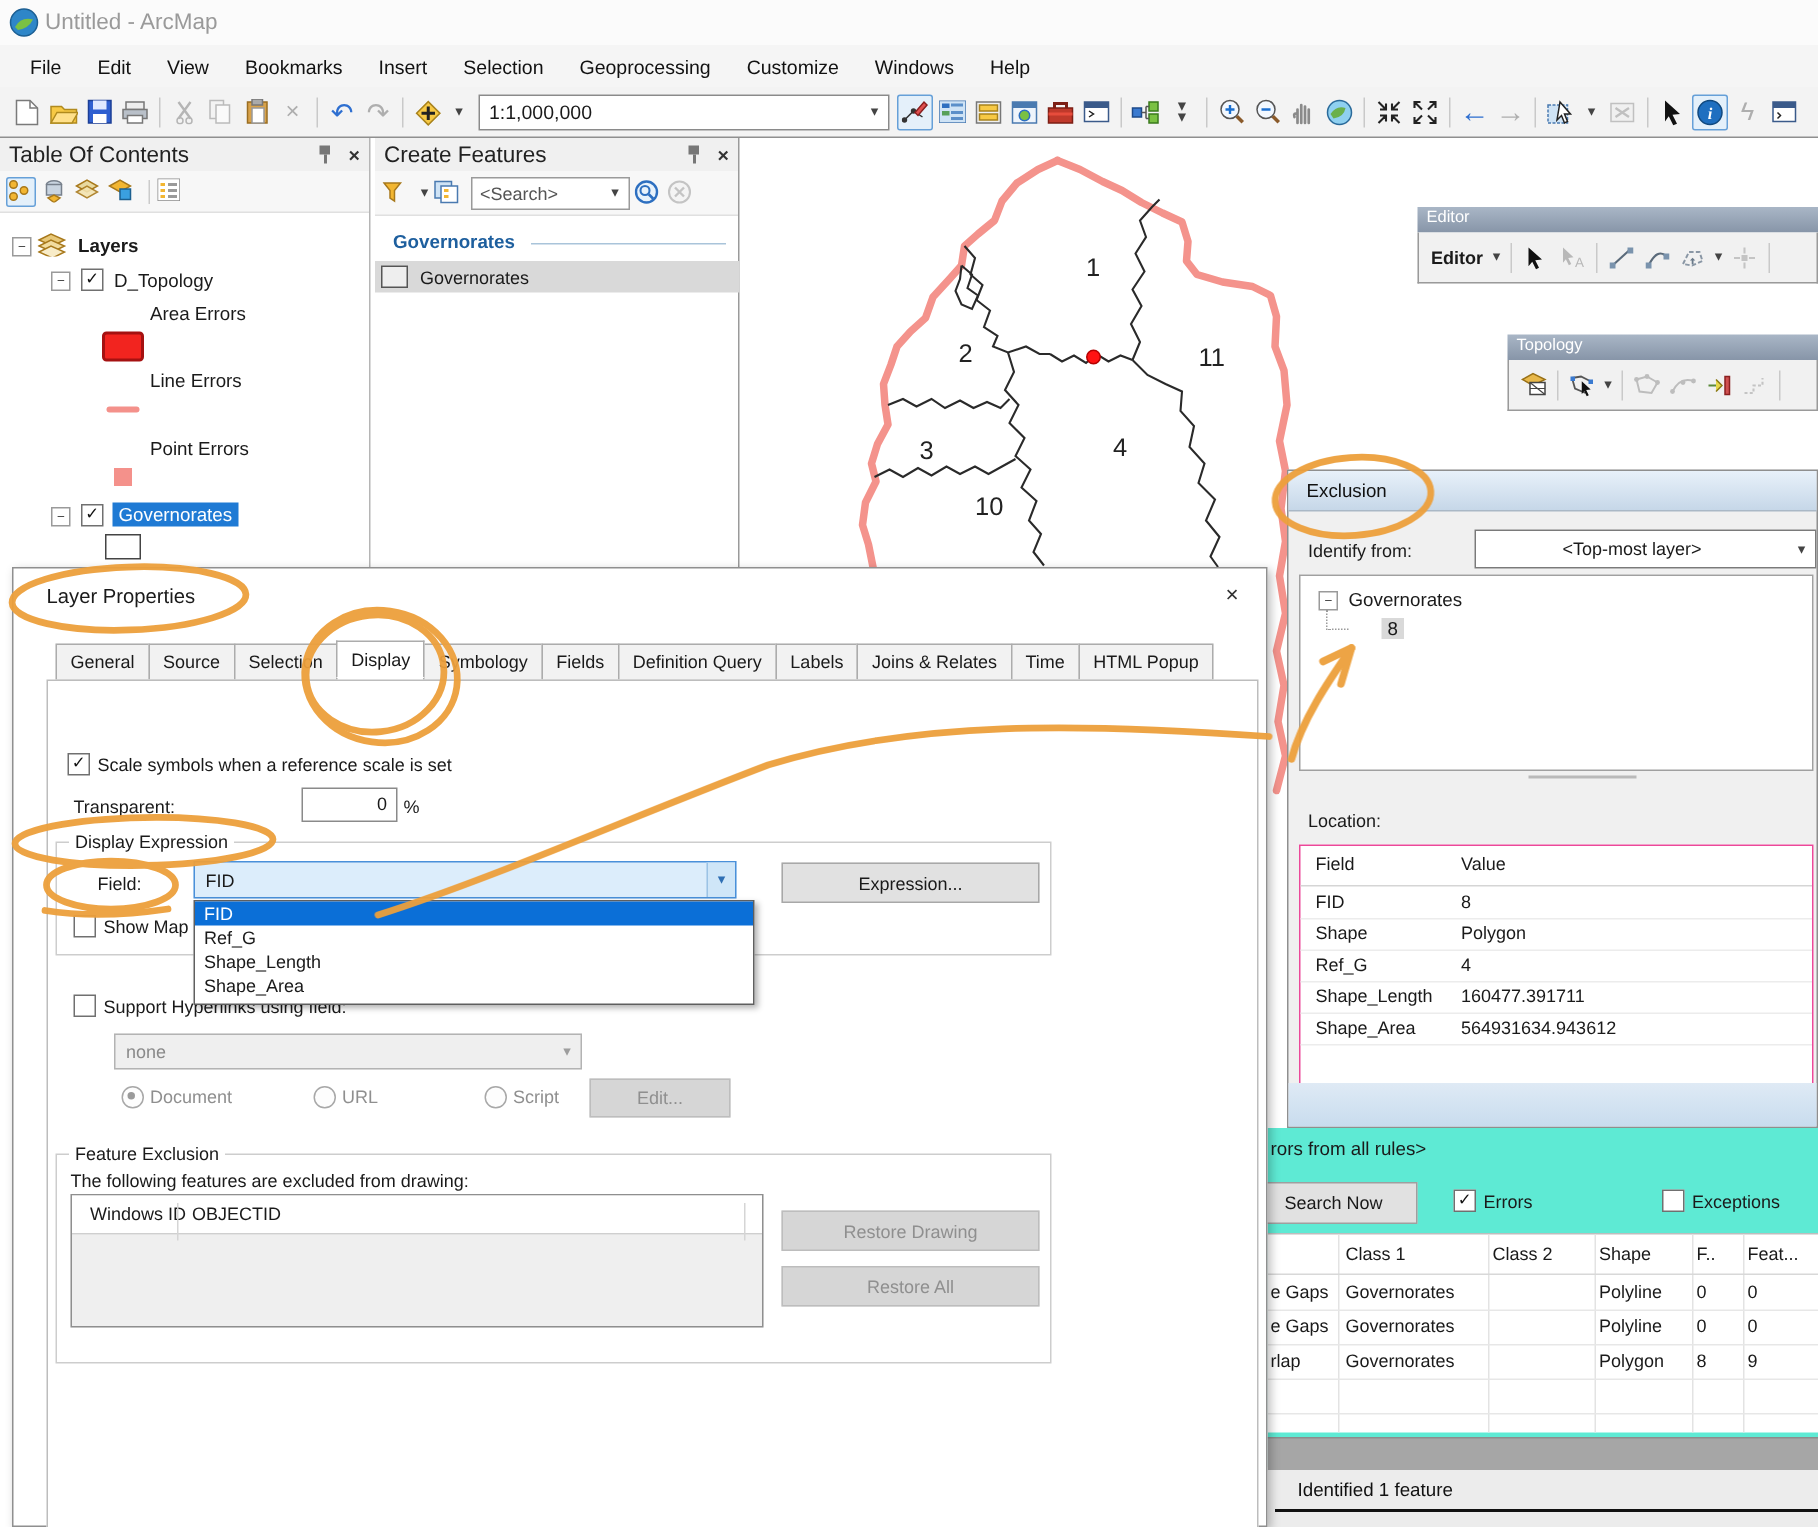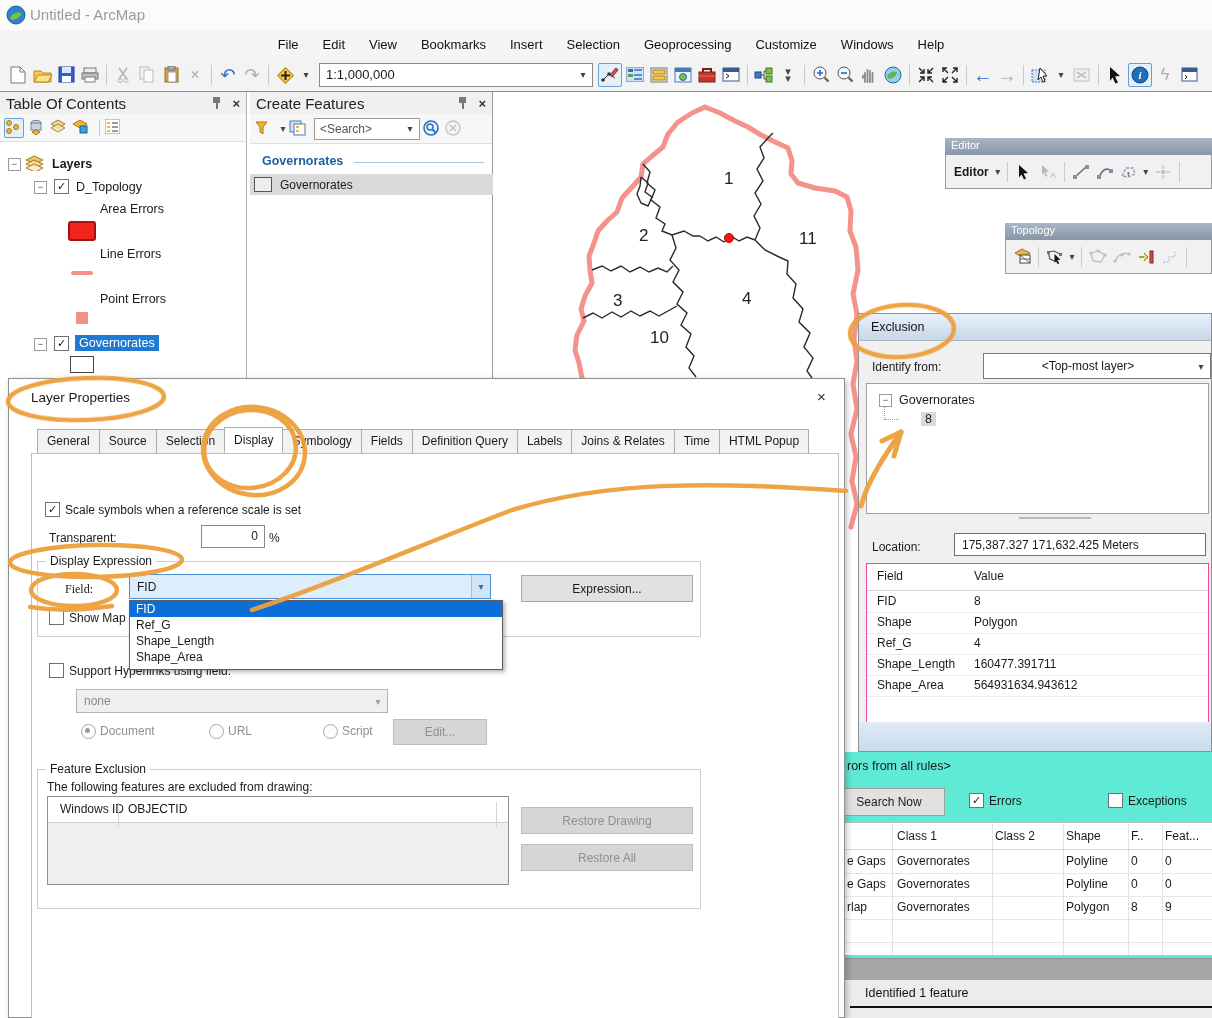--- a/index.html
+++ b/index.html
@@ -3,21 +3,21 @@
 <meta charset="utf-8">
 <style>
   html,body{margin:0;padding:0;}
   body{width:1212px;height:1018px;position:relative;overflow:hidden;
        font-family:"Liberation Sans","DejaVu Sans",sans-serif;font-size:12px;color:#1a1a1a;background:#fff;}
   .abs{position:absolute;}
   
   #titlebar{left:0;top:0;width:1212px;height:30px;background:#fbfbfb;}
   #titlebar .ttl{left:30px;top:6px;font-size:15px;color:#9a9a9a;}
   
-  #menubar{left:0;top:30px;width:1212px;height:28px;background:#f5f5f5;display:flex;align-items:center;padding-left:10px;box-sizing:border-box;gap:4px;justify-content:center;}
+  #menubar{left:0;top:30px;width:1212px;height:28px;background:#f5f5f5;display:flex;align-items:center;padding-left:10px;box-sizing:border-box;gap:4px;}
   #menubar span{padding:4px 10px;font-size:13px;color:#111;}
   
   #toolbar{left:0;top:58px;width:1212px;height:34px;background:#f3f3f3;border-bottom:1px solid #8f8f8f;box-sizing:border-box;display:flex;align-items:center;padding-left:6px;}
   .tbi{width:22px;height:22px;margin:0 1px;display:inline-flex;align-items:center;justify-content:center;flex:0 0 auto;}
   .tbsep{width:1px;height:20px;background:#c9c9c9;margin:0 4px;flex:0 0 auto;}
   .glyph{font-size:16px;line-height:1;}
   .gray{color:#aeaeae;}
   #scalebox{width:272px;height:22px;background:#fff;border:1px solid #8a8a8a;display:flex;align-items:center;margin:0 4px;flex:0 0 auto;}
   #scalebox .val{flex:1;padding-left:6px;font-size:13px;}
   .ddbtn{width:18px;height:100%;display:flex;align-items:center;justify-content:center;color:#444;font-size:10px;}
@@ -103,21 +103,21 @@
   .tab.active{background:#fff;border-bottom:1px solid #fff;z-index:3;padding-top:5px;top:-2px;}
   #dlg-content{left:22px;top:74px;width:806px;height:564px;border:1px solid #bdbdbd;background:#fff;}
   
   #cb-scale{left:36px;top:123px;} #cb-scale-lbl{left:56px;top:124px;}
   #lbl-transp{left:40px;top:152px;}
   #inp-transp{left:192px;top:146px;width:56px;height:21px;border:1px solid #8a8a8a;text-align:right;padding-right:6px;line-height:21px;background:#fff;}
   #lbl-pct{left:260px;top:152px;}
   .group{border:1px solid #cdcdcd;position:absolute;background:transparent;}
   .group .legend{position:absolute;top:-8px;left:8px;background:#fff;padding:0 4px;font-size:12px;}
   #grp1{left:28px;top:182px;width:662px;height:74px;}
-  #lbl-field{left:56px;top:203px;font-family:Liberation Serif, serif;}
+  #lbl-field{left:56px;top:203px;}
   #field-combo{left:120px;top:195px;width:362px;height:25px;background:#dcedfb;border:1px solid #4a90d9;display:flex;align-items:center;box-sizing:border-box;}
   #field-combo .val{flex:1;padding-left:7px;}
   #field-combo .ddbtn{background:#cfe6f8;border-left:1px solid #9cc3e5;color:#2f6fb4;}
   #btn-expr{left:512px;top:196px;width:170px;height:25px;background:#e1e1e1;border:1px solid #a8a8a8;display:flex;align-items:center;justify-content:center;}
   #dd-list{left:120px;top:221px;width:372px;height:68px;background:#fff;border:1px solid #5f5f5f;z-index:60;box-shadow:2px 2px 4px rgba(0,0,0,.3);}
   .dd-item{height:16px;line-height:16px;padding-left:6px;font-size:12px;white-space:nowrap;}
   .dd-item.sel{background:#0b6fd7;color:#fff;}
   #cb-showmap{left:40px;top:231px;} #cb-showmap-lbl{left:60px;top:232px;}
   #grp2{left:28px;top:268px;width:662px;height:110px;}
   #cb-hyp{left:40px;top:284px;} #cb-hyp-lbl{left:60px;top:285px;}
@@ -626,23 +626,20 @@
     <span class="abs expander" style="left:12px;top:10px">
         <i>−</i>
       </span>
     <span class="abs tree-lbl" style="left:32px;top:9px">Governorates</span>
     <span class="abs" style="left:17px;top:22px;width:1px;height:14px;border-left:1px dotted #9a9a9a"></span>
     <span class="abs" style="left:18px;top:35px;width:14px;height:1px;border-top:1px dotted #9a9a9a"></span>
     <span class="abs tree-lbl" style="left:54px;top:28px;background:#d9d9d9;padding:0 4px">8</span>
   </div>
   <span class="abs" id="id-split"></span>
   <span class="abs" id="id-loc-lbl">Location:</span>
-  <div class="abs" id="id-loc-box">
-    <span>175,387.327  171,632.425 Meters</span>
-  </div>
   <div class="abs" id="id-fv">
     <div class="fv-row" style="top:0;height:26px;border-bottom:1px solid #d5d5d5">
       <span class="fv-c1" style="top:5px">Field</span>
       <span class="fv-c2" style="top:5px">Value</span>
     </div>
     <div class="fv-row" style="top:27px">
         <span class="fv-c1">FID</span>
         <span class="fv-c2">8</span>
       </div>
     <div class="fv-row" style="top:48px">

